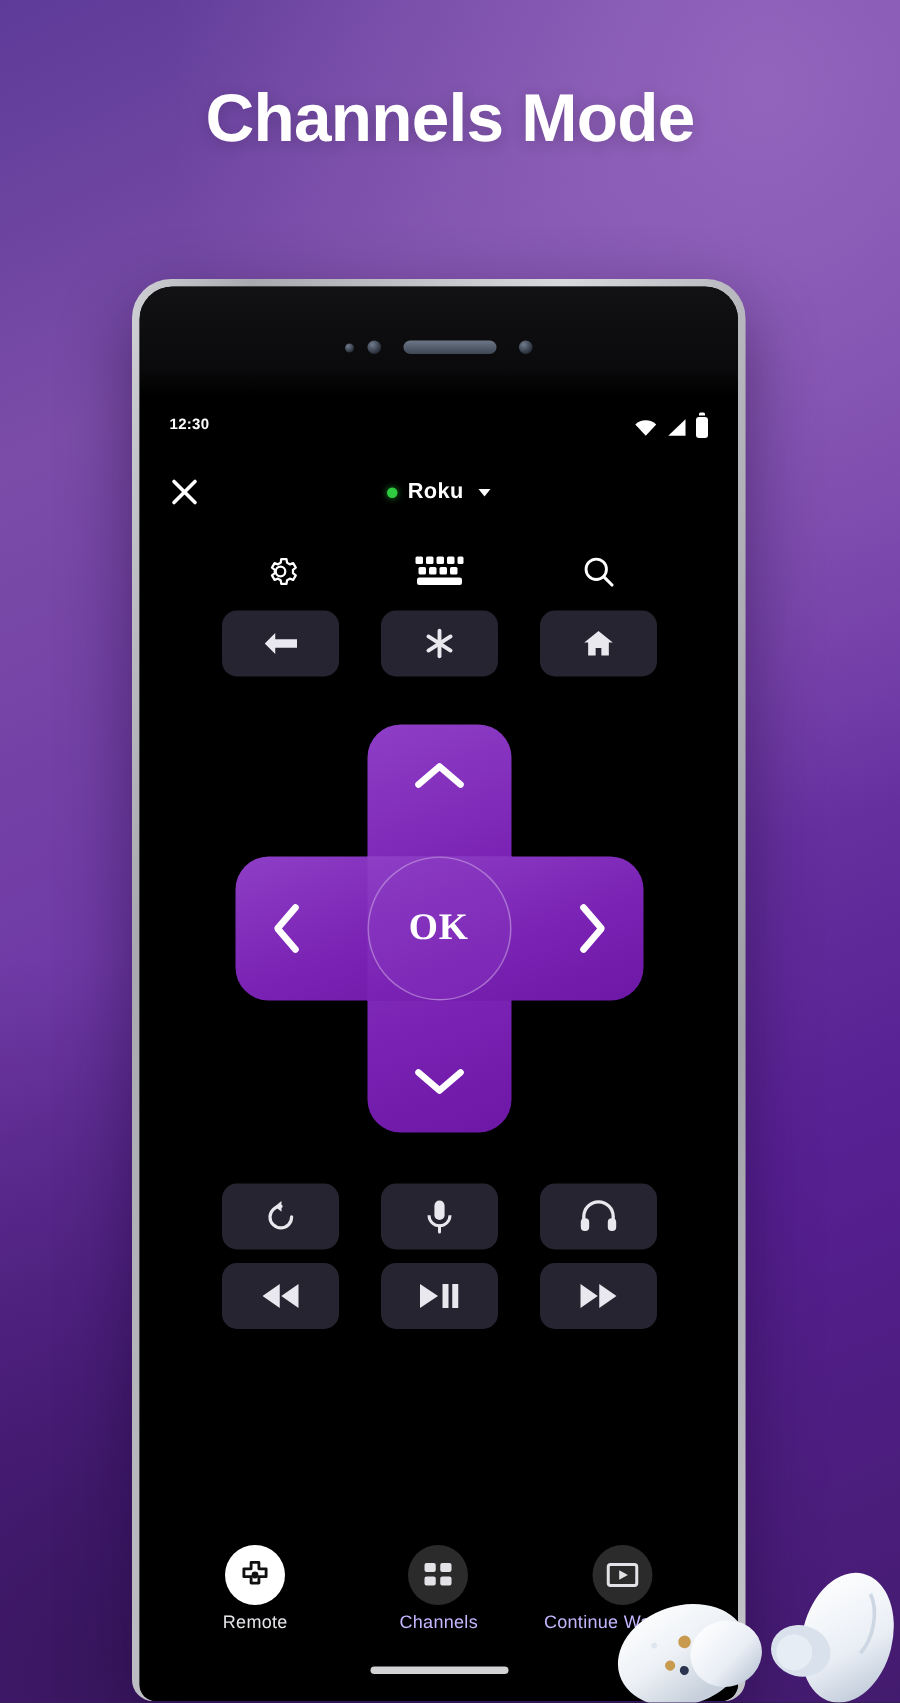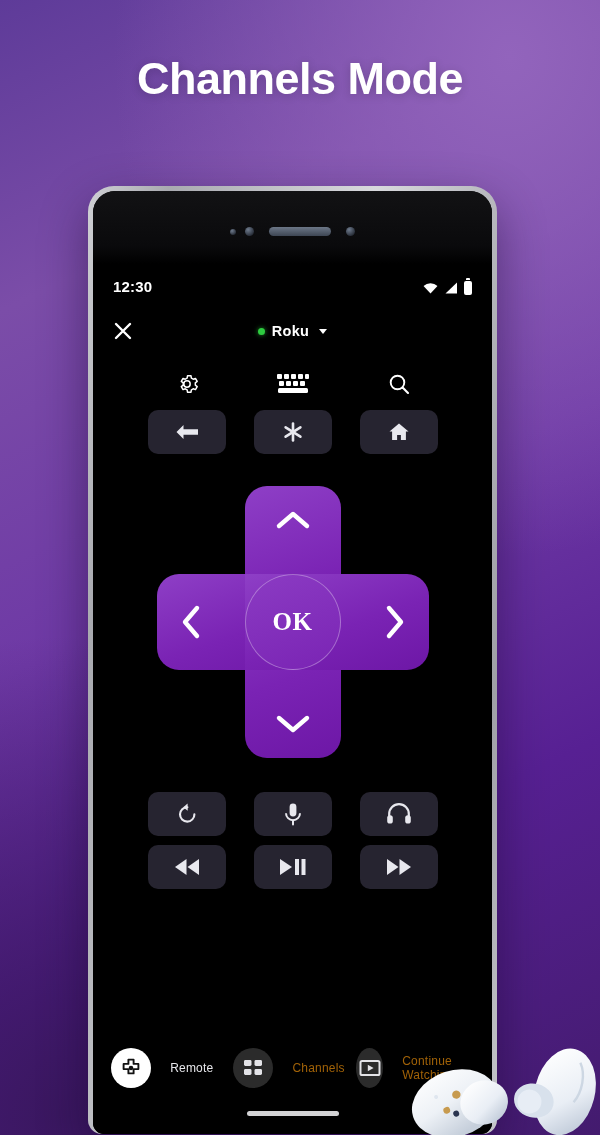--- a/index.html
+++ b/index.html
@@ -63,23 +63,23 @@
   #screen {
     position:relative;
     width:100%;
     height:calc(100% - 73px);
     background:#000;
     color:#fff;
     overflow:hidden;
   }
   
   #statusbar {
-    display:flex; align-items:flex-end; justify-content:space-between;
+    display:flex; align-items:flex-start; justify-content:space-between;
     padding:14px 20px 0 20px;
-    font-size:15px; font-weight:bold;
+    font-size:10px; font-weight:bold;
     letter-spacing:.2px;
   }
   #status-icons { display:flex; align-items:center; gap:6px; }
   .wifi-ico  { width:15px; height:11px; }
   .sig-ico   { width:14px; height:12px; }
   .bat-ico   { width:8px;  height:14px; border-radius:2px; background:#fff; position:relative; }
   .bat-ico::before { content:""; position:absolute; top:-3px; left:2px; width:4px; height:2px;
     background:#fff; border-radius:1px 1px 0 0; }
   
   #devicebar {
@@ -138,28 +138,28 @@
     z-index:5; cursor:pointer;
     font-size:25px; font-weight:bold; letter-spacing:.5px;
     color:#fff;
   }
   
   #bottomnav {
     position:absolute; left:0; bottom:46px; width:100%;
     display:flex; justify-content:space-around; align-items:flex-start;
     padding:0 16px;
   }
-  .nav-item { display:flex; flex-direction:row; align-items:center; gap:19px; cursor:pointer; width:118px; }
+  .nav-item { display:flex; flex-direction:column; align-items:center; gap:4px; cursor:pointer; width:118px; }
   .nav-circle {
     width:40px; height:40px; border-radius:50%;
     background:#2B2B2B;
     display:flex; align-items:center; justify-content:center;
   }
   .nav-item.active .nav-circle { background:#ffffff; }
-  .nav-label { font-size:12px; color:#a16207; letter-spacing:.2px; }
+  .nav-label { font-size:12px; color:#c4b5fd; letter-spacing:.2px; }
   #home-indicator {
     position:absolute; left:50%; bottom:18px; transform:translateX(-50%);
     width:92px; height:5px; border-radius:3px; background:#d2d2d4;
   }
   
   #earbuds { position:absolute; right:-6px; bottom:-10px; width:220px; height:120px; pointer-events:none; }
 </style>
 </head>
 <body>
 

